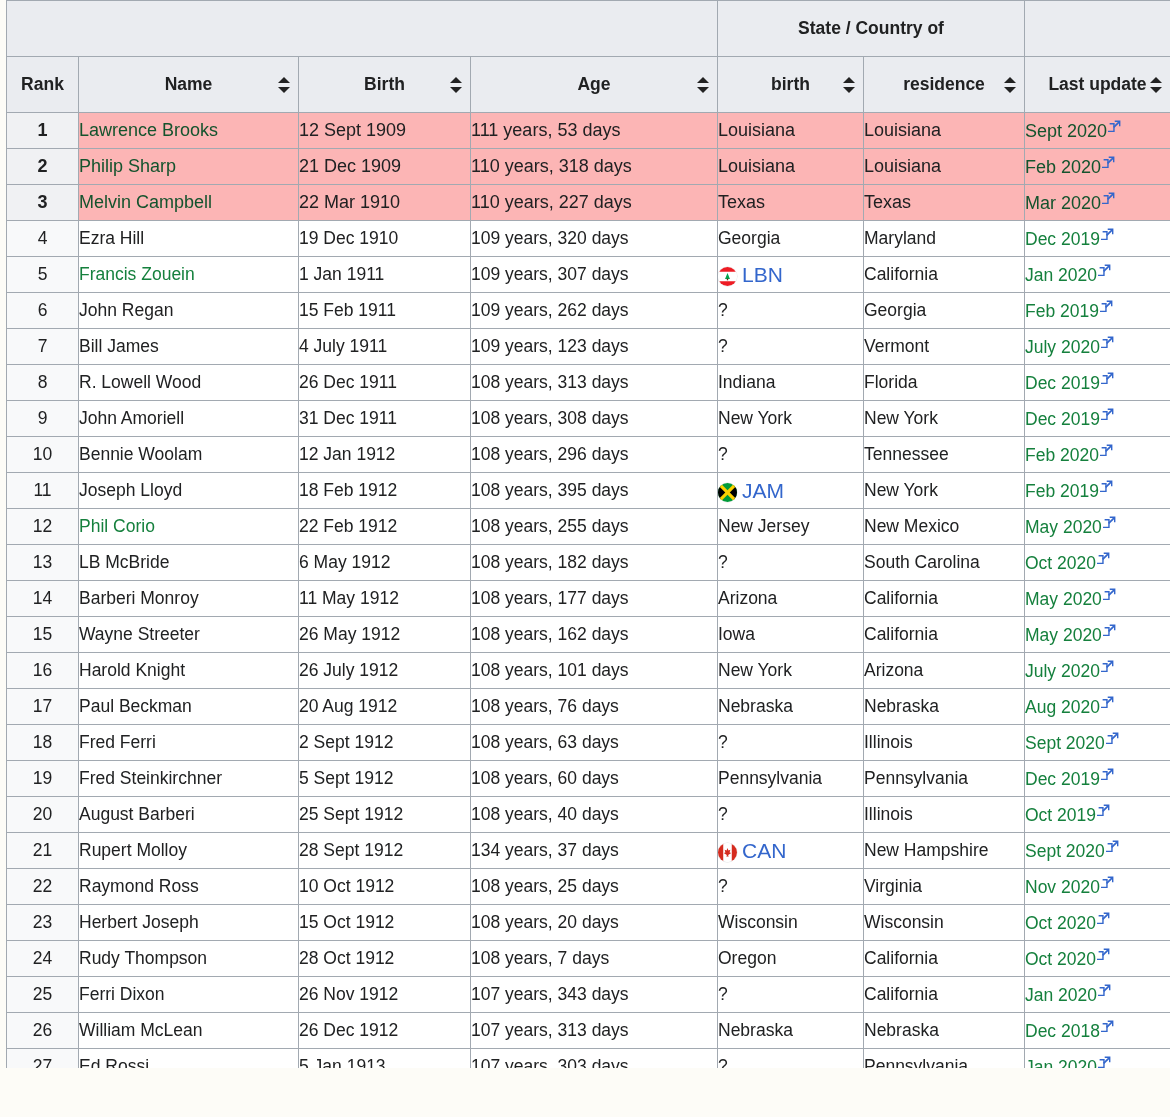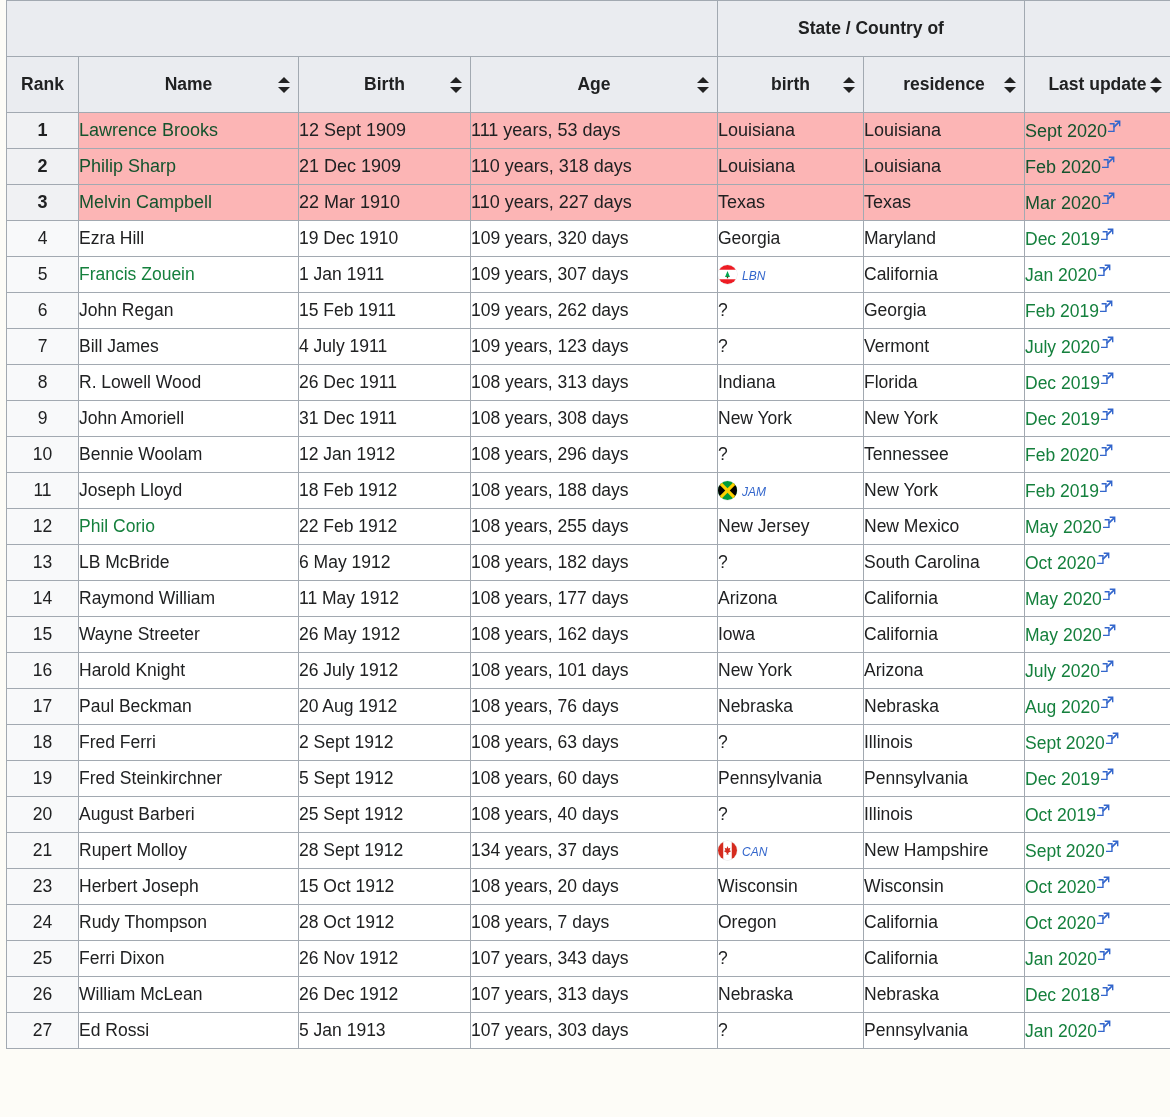--- a/index.html
+++ b/index.html
@@ -124,22 +124,21 @@
     border-radius: 50%;
     vertical-align: -4px;
     margin-right: 5px;
     overflow: hidden;
     position: relative;
     box-shadow: 0 0 0 0.5px rgba(0,0,0,0.12);
   }
   .flag svg { display: block; }
   .cc-label {
     color: #3366cc;
-    font-size: 12px;
-    font-style: italic;
+    font-size: 21px;
   }
   
   col.c-rank   { width: 72px; }
   col.c-name   { width: 220px; }
   col.c-birth  { width: 172px; }
   col.c-age    { width: 247px; }
   col.c-sb     { width: 146px; }
   col.c-sr     { width: 161px; }
   col.c-upd    { width: 146px; }
 </style>
@@ -307,21 +306,21 @@
           <td><a class="wlink" href="#">Feb 2020</a><span class="extlink"><svg width="13" height="13" viewBox="0 0 12 12">
                 <path d="M1.5 3.5h4v7h-7v-4" fill="none" stroke="#3366cc" stroke-width="1.3"></path>
                 <path d="M6.2 1.2h4.6v4.6" fill="none" stroke="#3366cc" stroke-width="1.3"></path>
                 <path d="M10.6 1.4L5.2 6.8" stroke="#3366cc" stroke-width="1.6"></path>
               </svg></span></td>
         </tr>
         <tr class="">
           <td class="rank">11</td>
           <td>Joseph Lloyd</td>
           <td>18 Feb 1912</td>
-          <td>108 years, 188 days</td>
+          <td>108 years, 395 days</td>
           <td><span class="flag"><svg width="19" height="19" viewBox="0 0 20 20">
                 <rect width="20" height="20" fill="#009b3a"></rect>
                 <path d="M0 0 L8 10 L0 20 Z" fill="#000"></path>
                 <path d="M20 0 L12 10 L20 20 Z" fill="#000"></path>
                 <path d="M0 0 L20 20" stroke="#fed100" stroke-width="3.4"></path>
                 <path d="M20 0 L0 20" stroke="#fed100" stroke-width="3.4"></path>
               </svg></span><span class="cc-label">JAM</span></td>
           <td>New York</td>
           <td><a class="wlink" href="#">Feb 2019</a><span class="extlink"><svg width="13" height="13" viewBox="0 0 12 12">
                 <path d="M1.5 3.5h4v7h-7v-4" fill="none" stroke="#3366cc" stroke-width="1.3"></path>
@@ -350,21 +349,21 @@
           <td>?</td>
           <td>South Carolina</td>
           <td><a class="wlink" href="#">Oct 2020</a><span class="extlink"><svg width="13" height="13" viewBox="0 0 12 12">
                 <path d="M1.5 3.5h4v7h-7v-4" fill="none" stroke="#3366cc" stroke-width="1.3"></path>
                 <path d="M6.2 1.2h4.6v4.6" fill="none" stroke="#3366cc" stroke-width="1.3"></path>
                 <path d="M10.6 1.4L5.2 6.8" stroke="#3366cc" stroke-width="1.6"></path>
               </svg></span></td>
         </tr>
         <tr class="">
           <td class="rank">14</td>
-          <td>Raymond William</td>
+          <td>Barberi Monroy</td>
           <td>11 May 1912</td>
           <td>108 years, 177 days</td>
           <td>Arizona</td>
           <td>California</td>
           <td><a class="wlink" href="#">May 2020</a><span class="extlink"><svg width="13" height="13" viewBox="0 0 12 12">
                 <path d="M1.5 3.5h4v7h-7v-4" fill="none" stroke="#3366cc" stroke-width="1.3"></path>
                 <path d="M6.2 1.2h4.6v4.6" fill="none" stroke="#3366cc" stroke-width="1.3"></path>
                 <path d="M10.6 1.4L5.2 6.8" stroke="#3366cc" stroke-width="1.6"></path>
               </svg></span></td>
         </tr>
@@ -458,20 +457,33 @@
                 <path d="M10 5.2 L11 8 L13 7 L12.2 10 L14 10.4 L10.7 12.7 L11.1 14.6 L10 14.1 L8.9 14.6 L9.3 12.7 L6 10.4 L7.8 10 L7 7 L9 8 Z" fill="#d52b1e"></path>
               </svg></span><span class="cc-label">CAN</span></td>
           <td>New Hampshire</td>
           <td><a class="wlink" href="#">Sept 2020</a><span class="extlink"><svg width="13" height="13" viewBox="0 0 12 12">
                 <path d="M1.5 3.5h4v7h-7v-4" fill="none" stroke="#3366cc" stroke-width="1.3"></path>
                 <path d="M6.2 1.2h4.6v4.6" fill="none" stroke="#3366cc" stroke-width="1.3"></path>
                 <path d="M10.6 1.4L5.2 6.8" stroke="#3366cc" stroke-width="1.6"></path>
               </svg></span></td>
         </tr>
         <tr class="">
+          <td class="rank">22</td>
+          <td>Raymond Ross</td>
+          <td>10 Oct 1912</td>
+          <td>108 years, 25 days</td>
+          <td>?</td>
+          <td>Virginia</td>
+          <td><a class="wlink" href="#">Nov 2020</a><span class="extlink"><svg width="13" height="13" viewBox="0 0 12 12">
+                <path d="M1.5 3.5h4v7h-7v-4" fill="none" stroke="#3366cc" stroke-width="1.3"></path>
+                <path d="M6.2 1.2h4.6v4.6" fill="none" stroke="#3366cc" stroke-width="1.3"></path>
+                <path d="M10.6 1.4L5.2 6.8" stroke="#3366cc" stroke-width="1.6"></path>
+              </svg></span></td>
+        </tr>
+        <tr class="">
           <td class="rank">23</td>
           <td>Herbert Joseph</td>
           <td>15 Oct 1912</td>
           <td>108 years, 20 days</td>
           <td>Wisconsin</td>
           <td>Wisconsin</td>
           <td><a class="wlink" href="#">Oct 2020</a><span class="extlink"><svg width="13" height="13" viewBox="0 0 12 12">
                 <path d="M1.5 3.5h4v7h-7v-4" fill="none" stroke="#3366cc" stroke-width="1.3"></path>
                 <path d="M6.2 1.2h4.6v4.6" fill="none" stroke="#3366cc" stroke-width="1.3"></path>
                 <path d="M10.6 1.4L5.2 6.8" stroke="#3366cc" stroke-width="1.6"></path>

